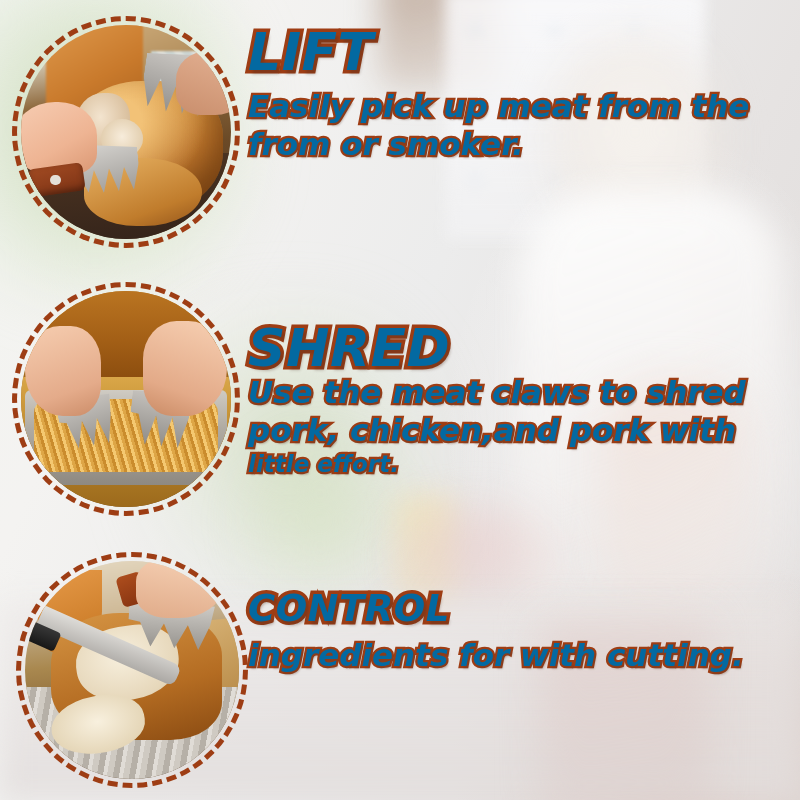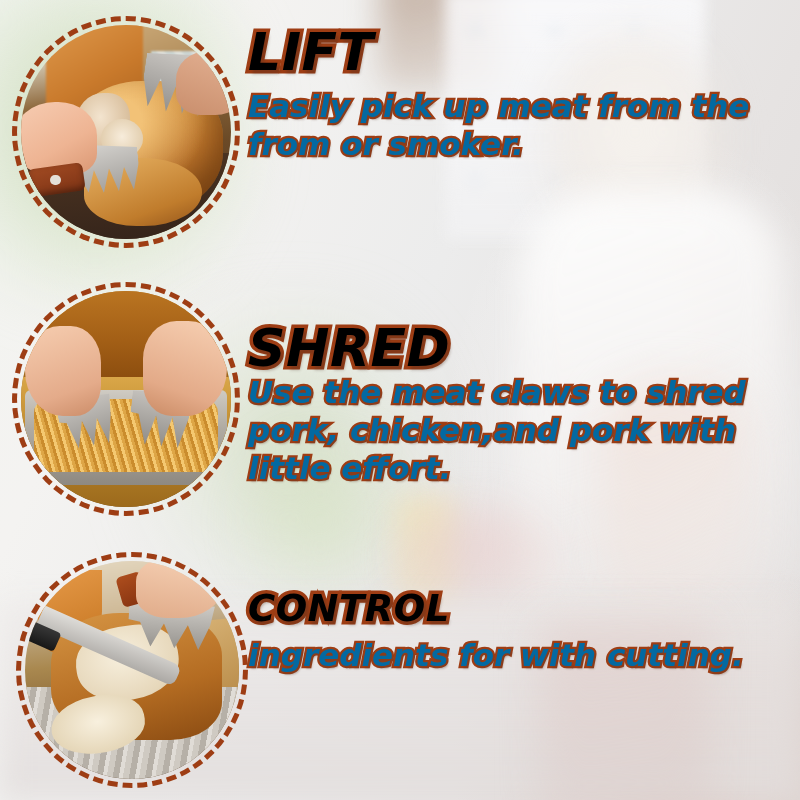--- a/index.html
+++ b/index.html
@@ -199,21 +199,21 @@
   .s3-claw { position:absolute; left:48%; top:18%; width:40%; height:22%;
     background:linear-gradient(180deg,#d2cfca,#97948f);
     clip-path:polygon(0 0,100% 8%,96% 48%,84% 100%,70% 50%,56% 100%,42% 50%,28% 100%,14% 50%,0 46%);
     transform:rotate(4deg); }
 
   
   .text-col { position:absolute; }
   .headline {
     font-family:"DejaVu Sans", sans-serif;
     font-weight:bold; font-style:italic;
-    color:#000000;
+    color:#0369a1;
     letter-spacing:.5px;
     line-height:1;
     -webkit-text-stroke:7px #9e3d14;
     paint-order:stroke fill;
     text-shadow:3px 4px 3px rgba(80,50,35,.35);
     white-space:nowrap;
   }
   .body-line {
     font-family:"DejaVu Sans", sans-serif;
     font-weight:bold; font-style:italic;
@@ -296,21 +296,21 @@
         </div>
       </div>
       <div class="photo-ring"></div>
     </div>
 
     <div class="text-col" style="left:248px;top:42px;width:540px;">
       <div class="headline" style="font-size:52px;">SHRED</div>
       <div style="">
         <div class="body-line" style="font-size:31px;">Use the meat claws to shred</div>
         <div class="body-line" style="font-size:31px;">pork, chicken,and pork with</div>
-        <div class="body-line" style="font-size:31px;">little effort.</div>
+        <div class="body-line" style="font-size:23px;">little effort.</div>
       </div>
     </div>
   </div>
 
   <div class="section" style="left:0;top:548px;width:800px;height:252px;">
 
     <div class="photo-wrap" style="left:16px;top:4px;width:232px;height:236px;">
       <div class="photo-disc">
         <div class="scene s3-bg2">
           <div class="s3-win"></div>

